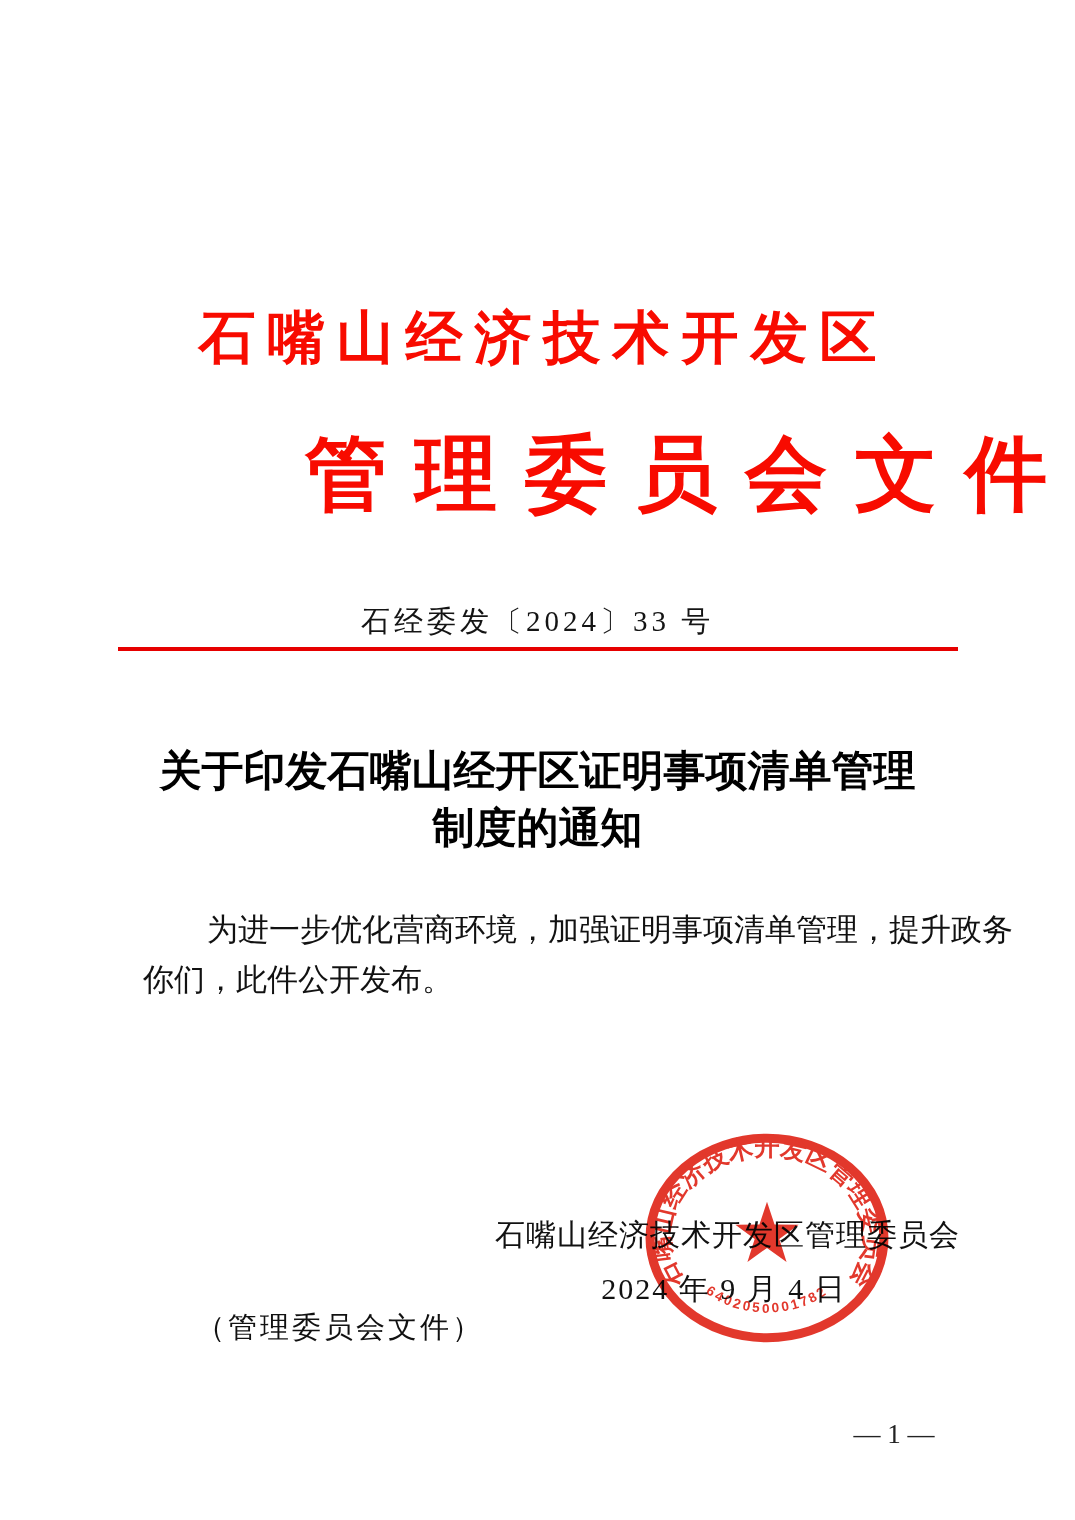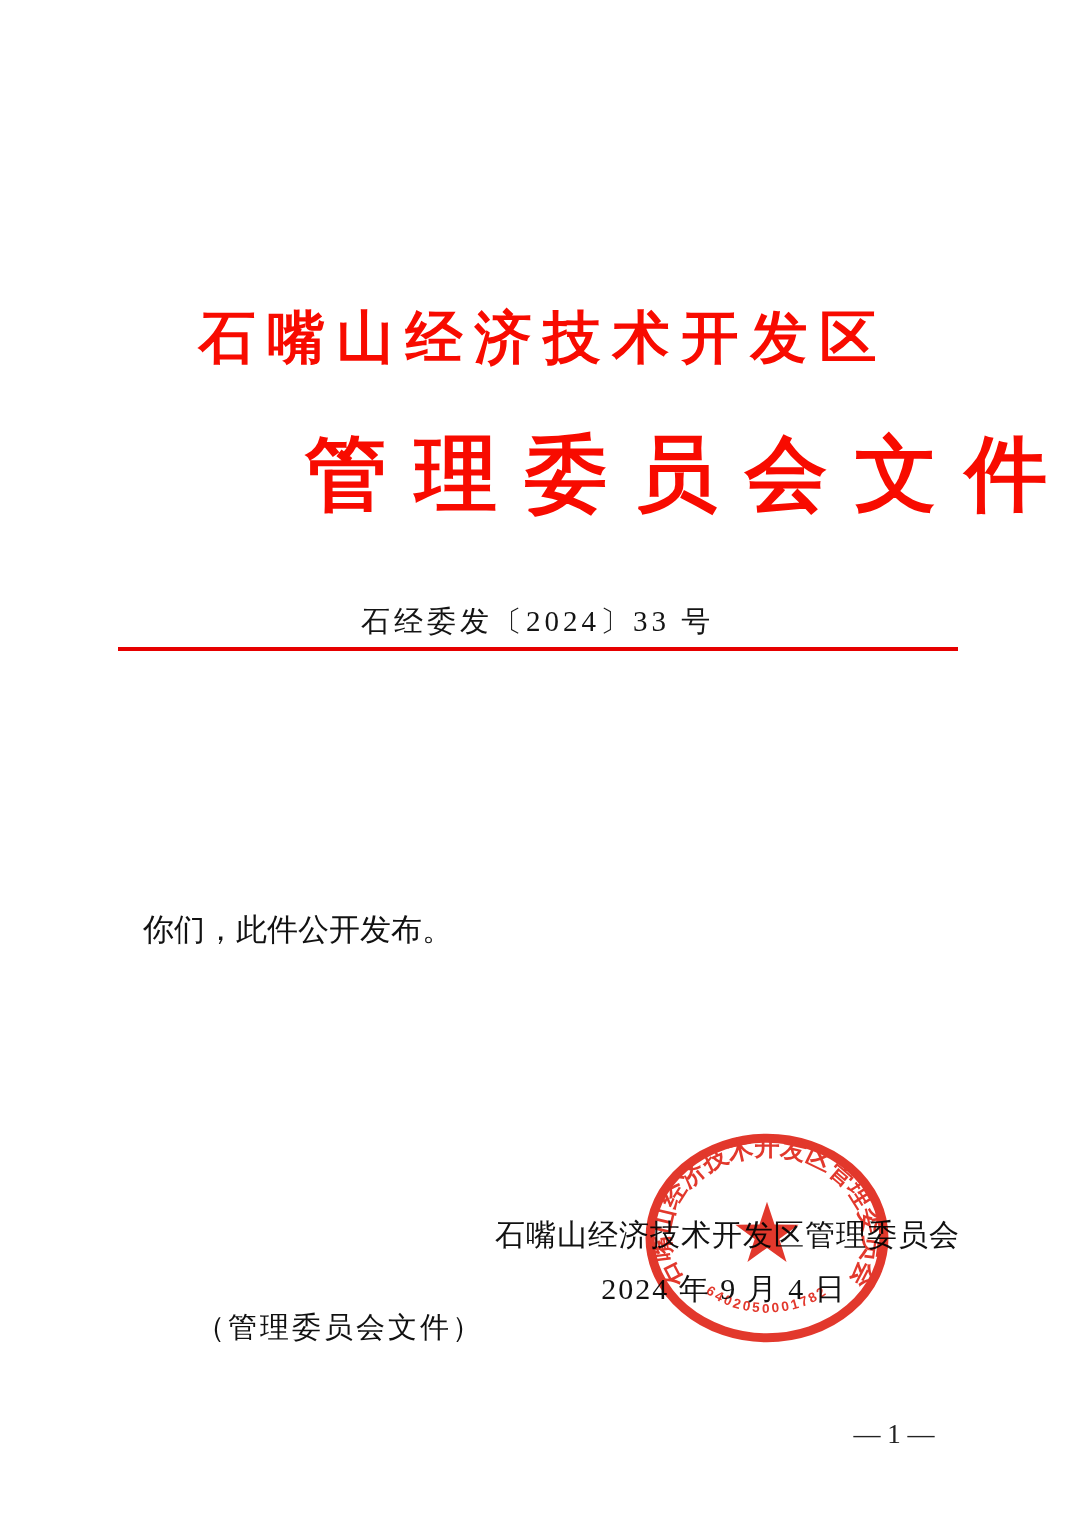--- a/index.html
+++ b/index.html
@@ -120,22 +120,27 @@
 
 <div id="page">
 
   <div class="abs org-line">石嘴山经济技术开发区</div>
   <div class="abs doc-line">管理委员会文件</div>
 
   <div class="abs docnum">石经委发〔2024〕33 号</div>
 
   <div class="abs red-rule"></div>
 
+  <div class="abs doc-title">
+    <div>关于印发石嘴山经开区证明事项清单管理</div>
+    <div>制度的通知</div>
+  </div>
 
   <div class="abs body-block">
+    <div class="para-first">为进一步优化营商环境，加强证明事项清单管理，提升政务</div>
     <div>你们，此件公开发布。</div>
   </div>
 
   <div class="abs sign-org">石嘴山经济技术开发区管理委员会</div>
   <div class="abs sign-date">2024 年 9 月 4 日</div>
 
   <div class="abs public-note">（管理委员会文件）</div>
 
   <div class="abs page-num">— 1 —</div>
 

